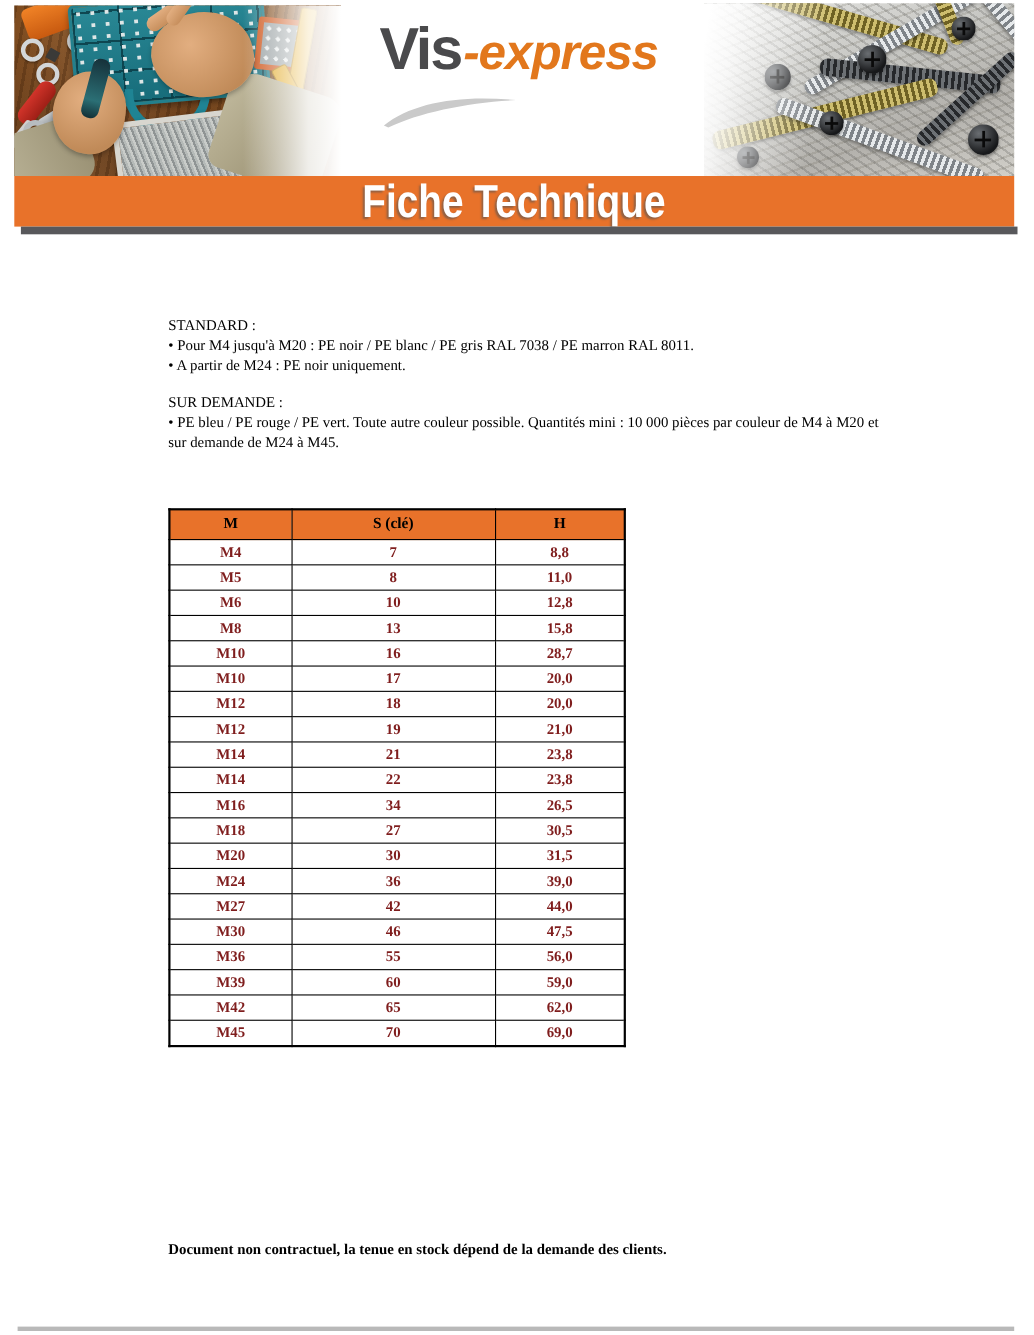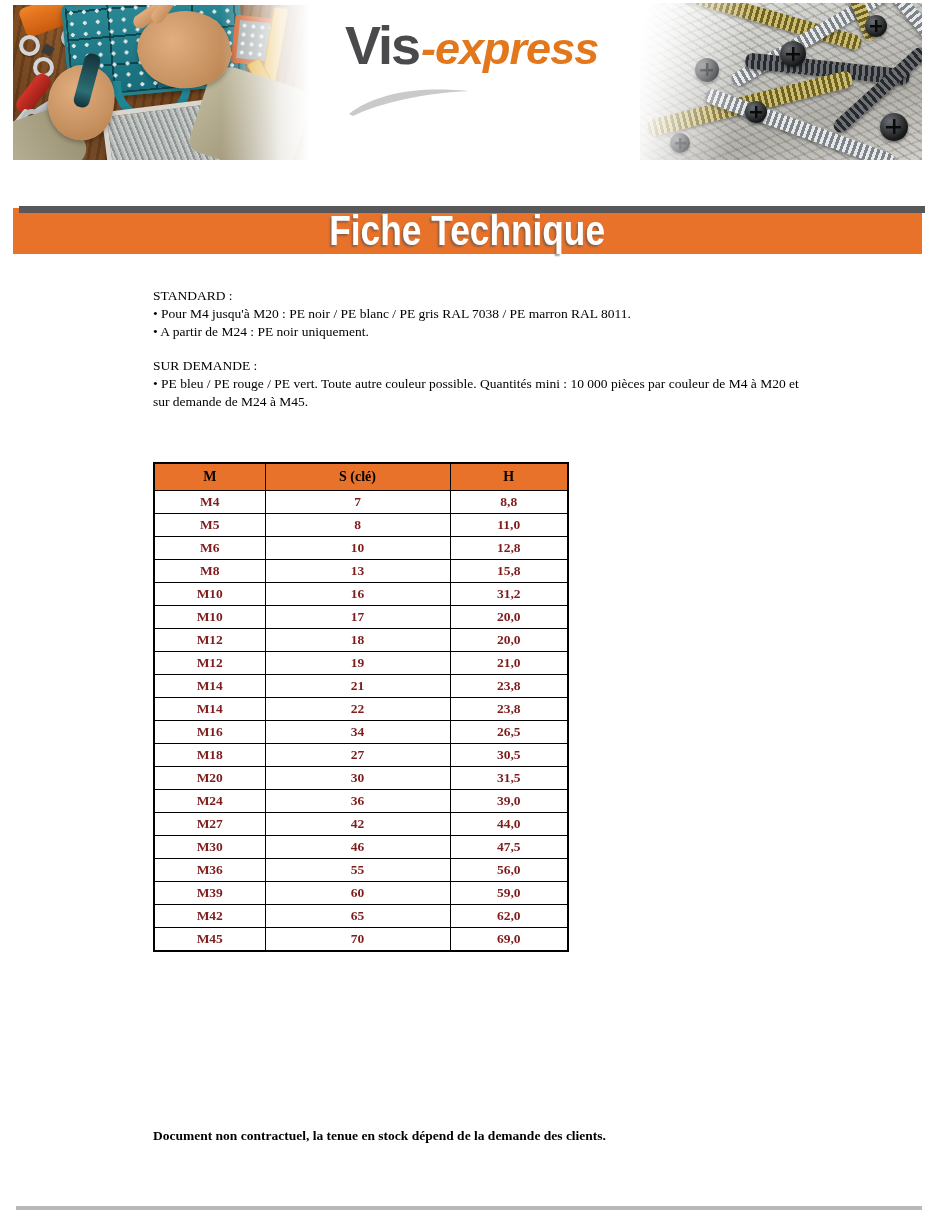--- a/index.html
+++ b/index.html
@@ -109,21 +109,21 @@
   
   .logo{position:absolute;left:345px;top:18px;display:flex;align-items:baseline;
         font-family:"Liberation Sans",sans-serif;white-space:nowrap;}
   .logo-vis{font-weight:700;font-size:54px;line-height:1;color:var(--logo-gray);letter-spacing:-2px;}
   .logo-express{font-weight:700;font-style:italic;font-size:45px;line-height:1;color:var(--logo-orange);
         letter-spacing:-1px;margin-left:2px;}
   .swoosh{position:absolute;left:2px;top:66px;}
 
   
   .banner{position:absolute;left:13px;top:160px;width:909px;height:46px;background:var(--accent);
-    display:flex;align-items:center;justify-content:center;margin-top:48px;}
+    display:flex;align-items:center;justify-content:center;}
   .banner-text{font-family:"Liberation Sans",sans-serif;font-weight:700;font-size:42px;color:#fff;
     transform:scaleX(.84);letter-spacing:0;text-shadow:-2px 2px 2px rgba(85,85,85,.6);}
   .gray-bar{position:absolute;left:19px;top:206px;width:906px;height:7px;background:var(--divider);}
 
   
   .content{position:absolute;left:153px;top:287px;width:652px;font-size:13.5px;line-height:18px;color:#000;}
   .section + .section{margin-top:16px;}
 
   
   .spec-table{position:absolute;left:153px;top:462px;width:414px;border-collapse:collapse;
@@ -248,21 +248,21 @@
           <td>12,8</td>
         </tr>
         <tr>
           <td>M8</td>
           <td>13</td>
           <td>15,8</td>
         </tr>
         <tr>
           <td>M10</td>
           <td>16</td>
-          <td>31,2</td>
+          <td>28,7</td>
         </tr>
         <tr>
           <td>M10</td>
           <td>17</td>
           <td>20,0</td>
         </tr>
         <tr>
           <td>M12</td>
           <td>18</td>
           <td>20,0</td>

